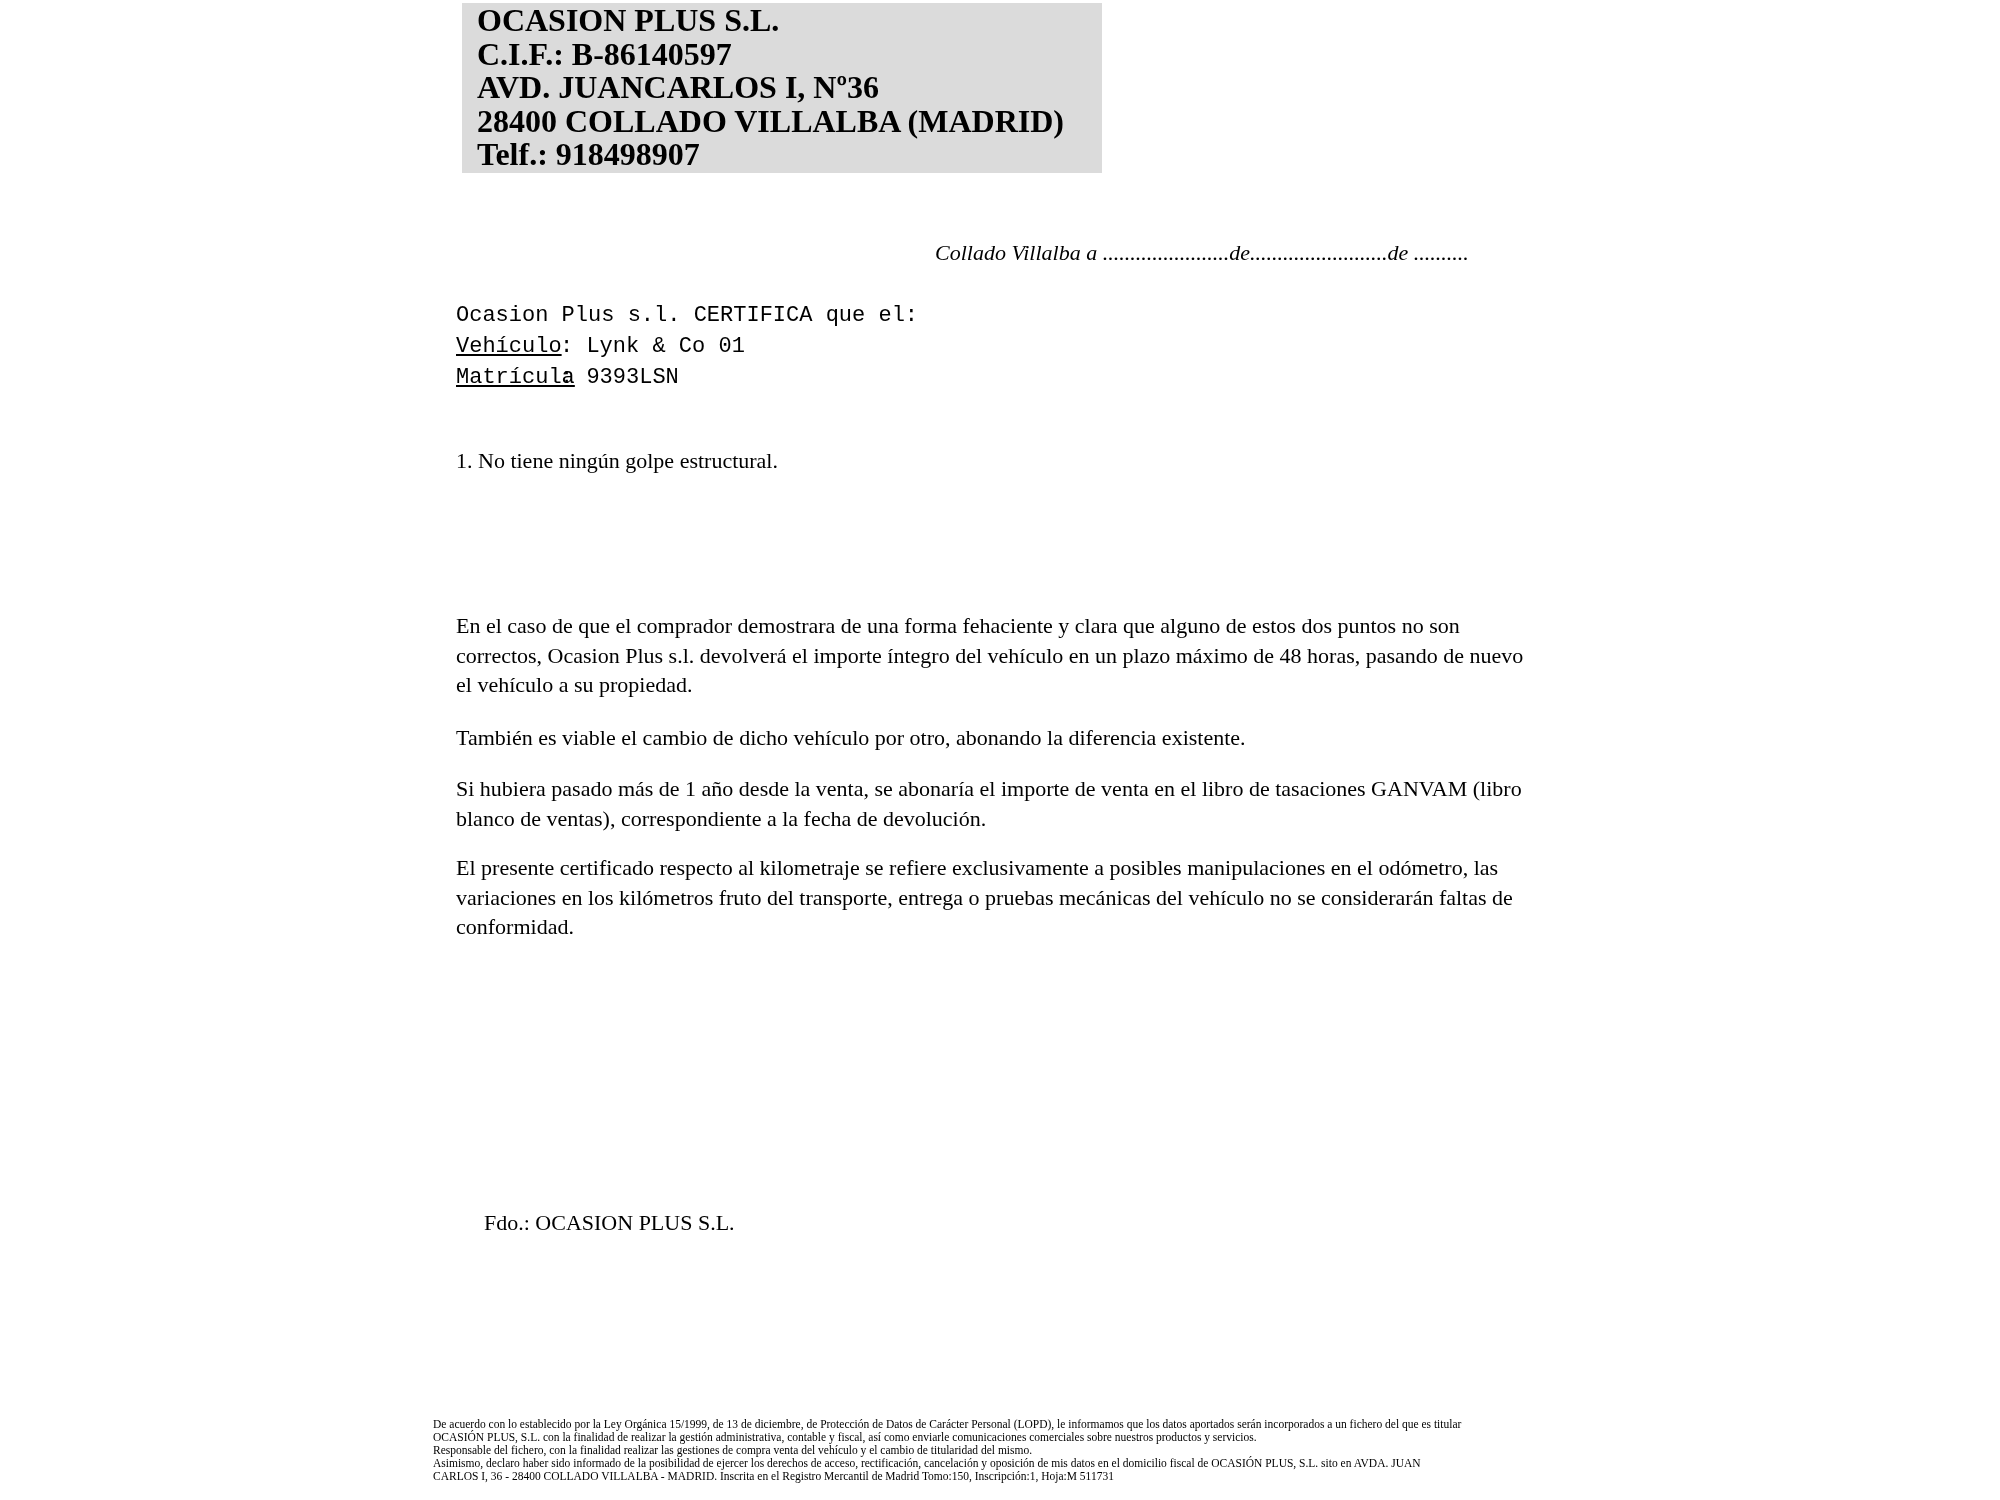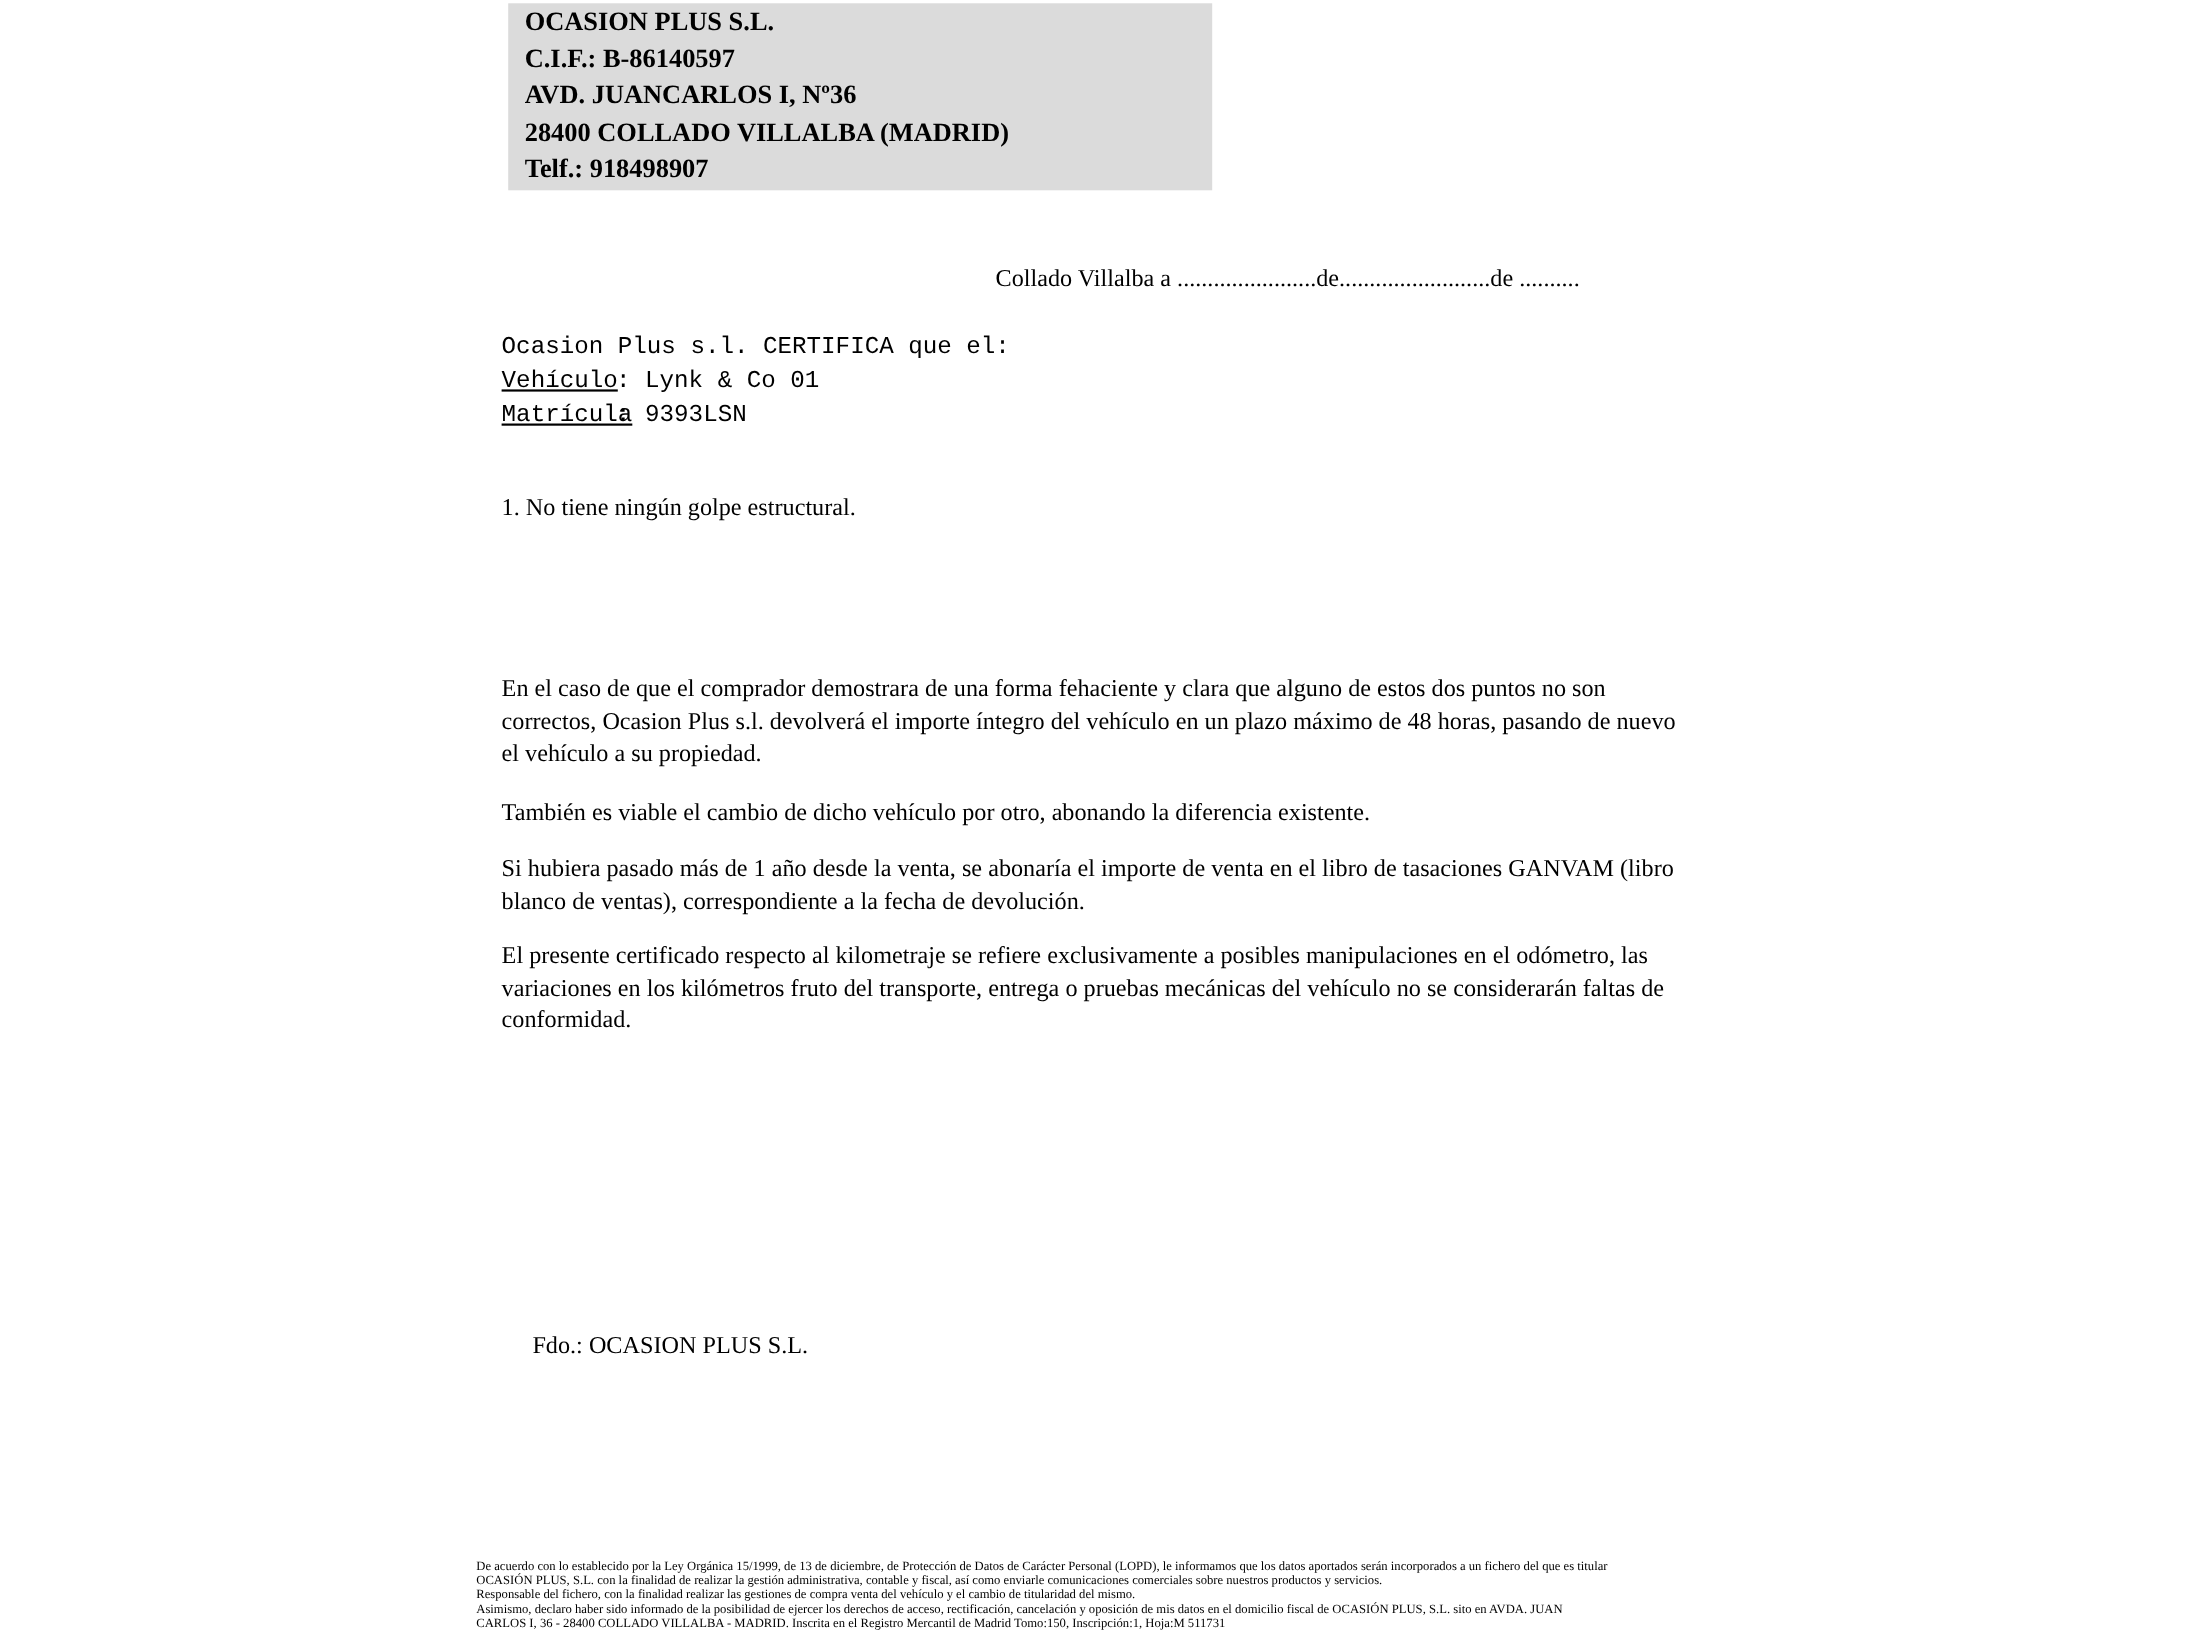--- a/index.html
+++ b/index.html
@@ -16,29 +16,30 @@
   .header-box {
     position: absolute;
     left: 462px;
     top: 3px;
     width: 640px;
     height: 170px;
     background: #dbdbdb;
     box-sizing: border-box;
     padding: 1px 0 0 15px;
     font-weight: bold;
-    font-size: 24px;
+    font-size: 32px;
     line-height: 33.5px;
     white-space: nowrap;
   }
   .date-line {
     position: absolute;
-    left: 905px;
+    left: 935px;
     top: 240px;
     white-space: nowrap;
+    font-style: italic;
   }
   .cert-block {
     position: absolute;
     left: 456px;
     top: 300px;
     line-height: 31px;
     white-space: nowrap;
     font-family: Liberation Mono, monospace;
   }
   .label-wrap { display: inline-block; width: 104px; }

